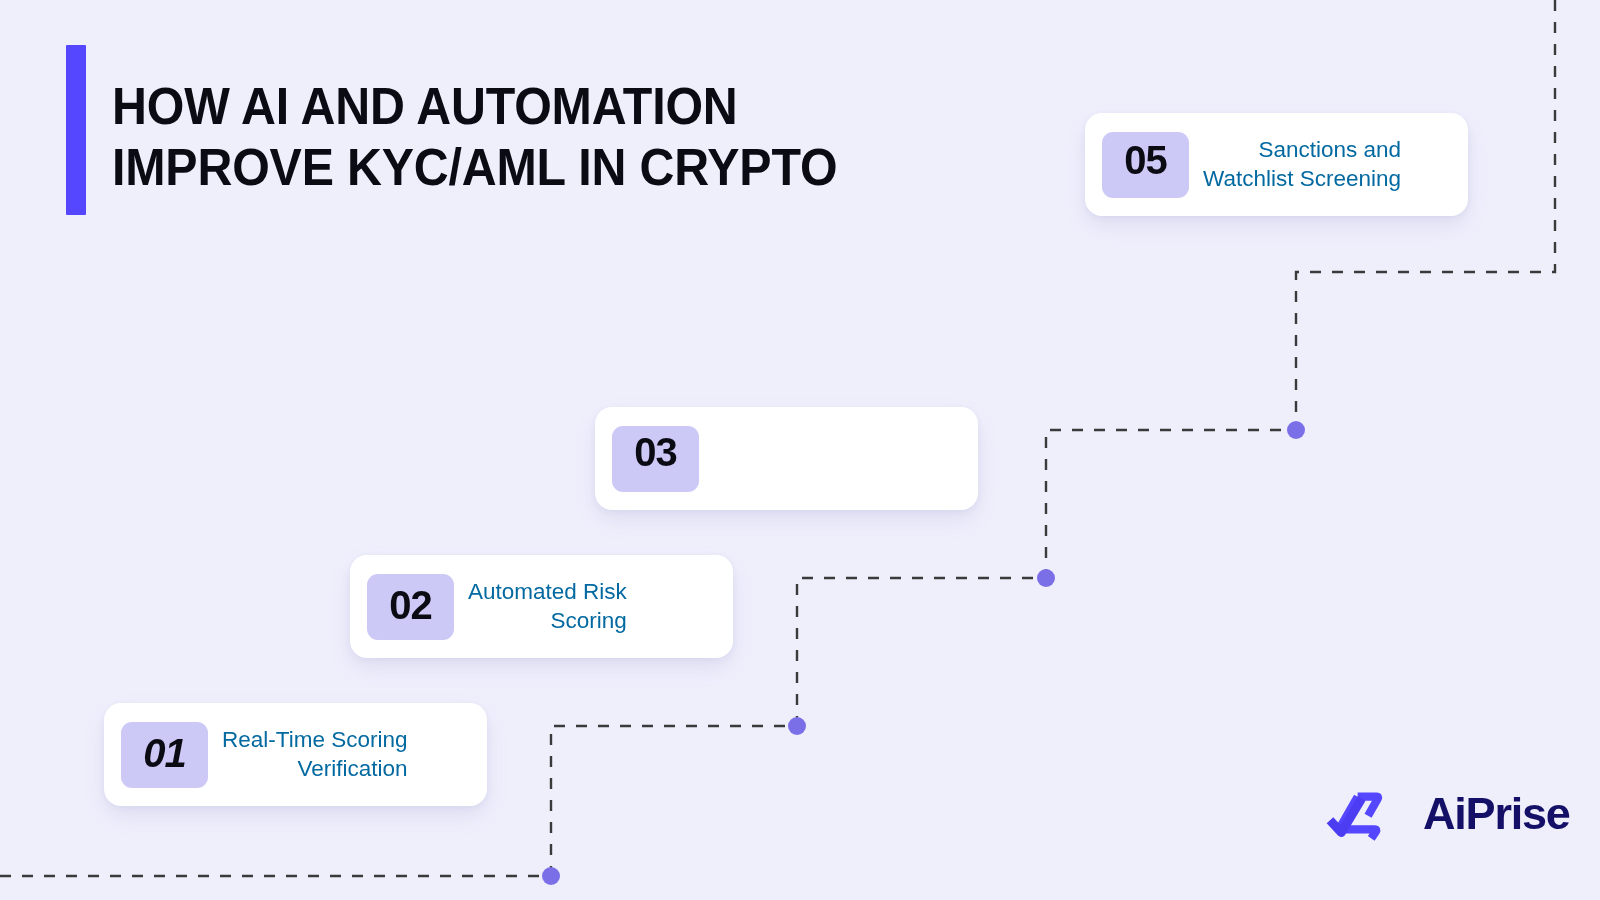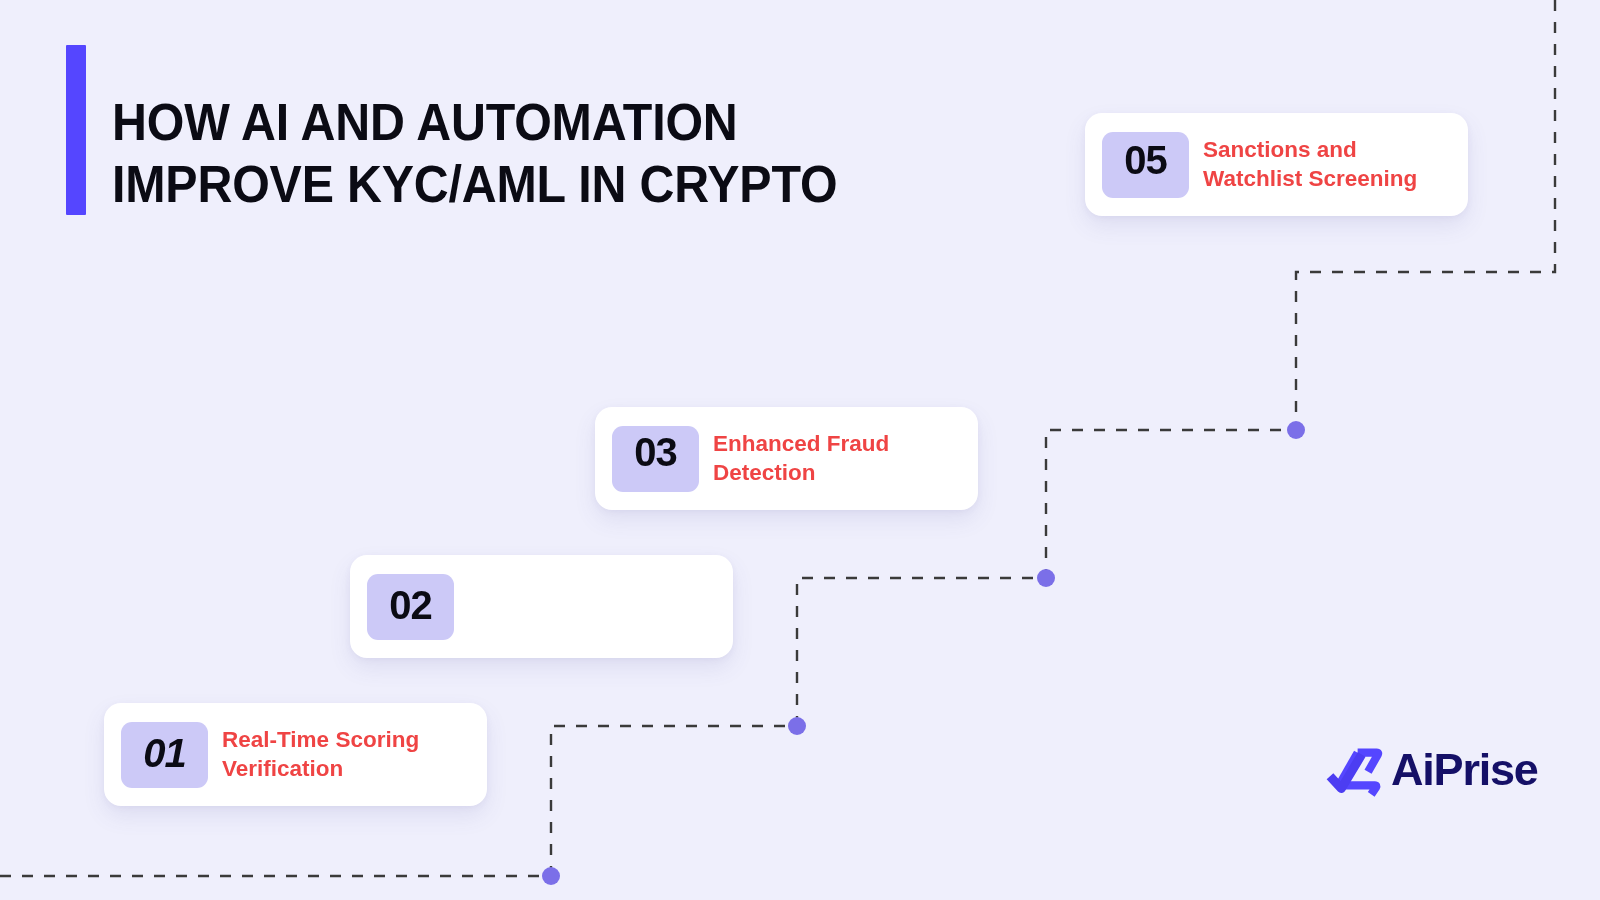--- a/index.html
+++ b/index.html
@@ -28,21 +28,21 @@
     height: 900px;
     z-index: 1;
   }
 
   
   #title-block {
     position: absolute;
     left: 66px;
     top: 45px;
     display: flex;
-    align-items: flex-end;
+    align-items: center;
     z-index: 3;
   }
   #title-accent-bar {
     width: 20px;
     background: #5546FF;
     border-radius: 1px;
     flex: none;
     margin-right: 26px;
     height: 170px;
   }
@@ -77,34 +77,36 @@
     font-size: 40px;
     font-weight: 700;
     letter-spacing: -1px;
     display: flex;
     align-items: center;
     justify-content: center;
     flex: none;
     box-sizing: border-box;
   }
   .step-label {
-    color: #ef4444;
-    font-weight: 700;
+    color: #0369a1;
+    font-weight: 400;
     line-height: 1.26;
     white-space: pre-line;
+    text-align: right;
   }
 
   
   #logo {
     position: absolute;
     left: 1325px;
-    top: 740px;
+    top: 784px;
     display: flex;
     align-items: center;
     z-index: 3;
+    gap: 32px;
   }
   #logo-mark {
     width: 58px;
     height: 58px;
     flex: none;
     margin-right: 8px;
   }
   #logo-wordmark {
     font-size: 45px;
     font-weight: 700;
@@ -138,26 +140,26 @@
 
   <div class="step-card" style="left:1085px; top:113px; width:383px; height:103px; padding:0 18px 0 17px;">
     <div class="step-badge" style="width:87px; height:66px; margin-right:14px; padding-bottom:9px;">05</div>
     <div class="step-label" style="font-size:22.5px;">Sanctions and
 Watchlist Screening</div>
   </div>
 
 
   <div class="step-card" style="left:595px; top:407px; width:383px; height:103px; padding:0 18px 0 17px;">
     <div class="step-badge" style="width:87px; height:66px; margin-right:14px; padding-bottom:13px;">03</div>
-    <div class="step-label" style="font-size:22.5px;">Enhanced Fraud
-Detection</div>
   </div>
 
   <div class="step-card" style="left:350px; top:555px; width:383px; height:103px; padding:0 18px 0 17px;">
     <div class="step-badge" style="width:87px; height:66px; margin-right:14px; padding-bottom:3px;">02</div>
+    <div class="step-label" style="font-size:22.5px;">Automated Risk
+Scoring</div>
   </div>
 
   <div class="step-card" style="left:104px; top:703px; width:383px; height:103px; padding:0 18px 0 17px;">
     <div class="step-badge" style="width:87px; height:66px; margin-right:14px; padding-bottom:3px;font-style:italic;">01</div>
     <div class="step-label" style="font-size:22.5px;">Real-Time Scoring
 Verification</div>
   </div>
 
   <div id="logo">
     <svg id="logo-mark" viewBox="0 0 64 64" aria-hidden="true">

